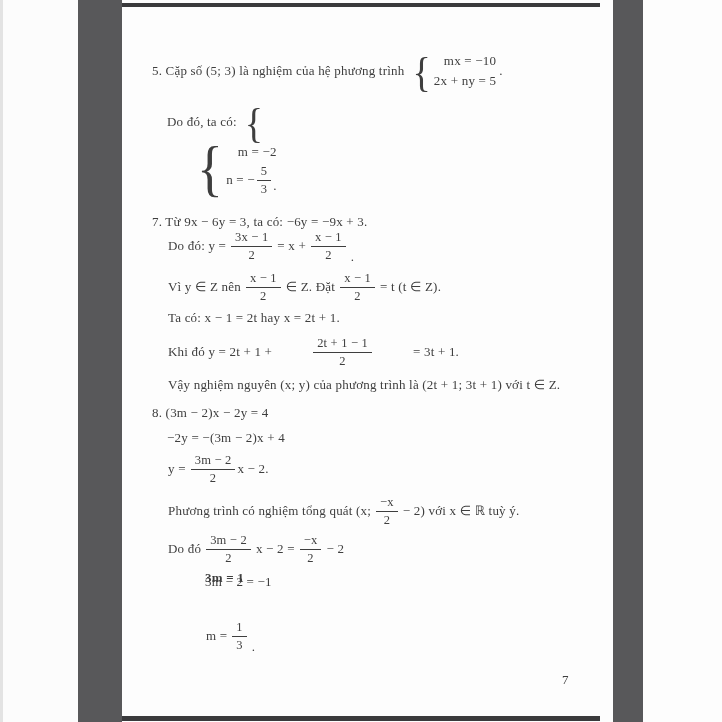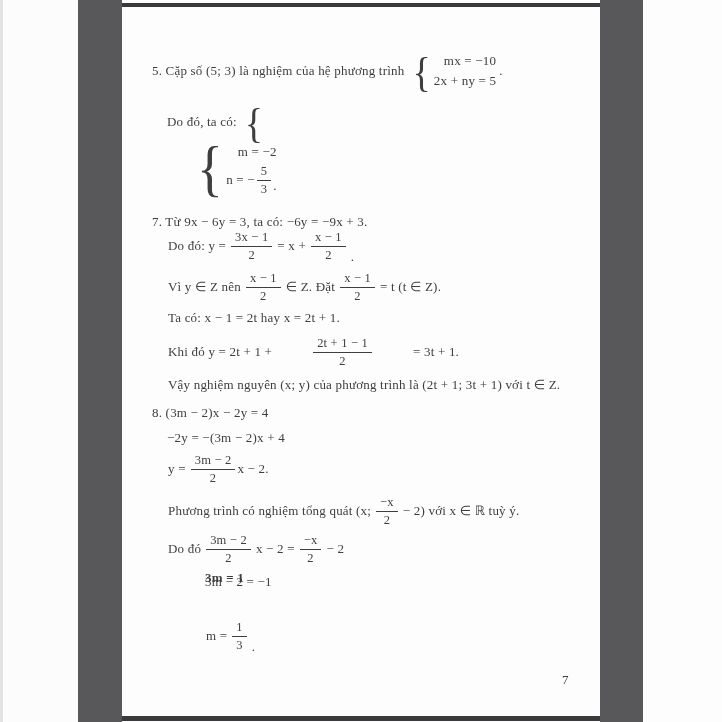--- a/index.html
+++ b/index.html
@@ -10,21 +10,21 @@
     overflow:hidden;
   }
   .stage{position:relative;width:722px;height:722px;background:#fafafa;}
   .edge-hairline{position:absolute;left:0;top:0;width:3px;height:722px;background:#e3e3e3;}
   .strip{position:absolute;top:0;height:722px;background:#fcfcfc;}
   .strip.left{left:0;width:78px;}
   .strip.right{left:643px;width:79px;background:#fdfdfd;}
   .bar{position:absolute;top:0;height:722px;background:#58585a;}
   .bar.left{left:78px;width:44px;}
   .bar.right{left:600px;width:43px;}
-  .page{position:absolute;left:122px;top:0;width:478px;height:722px;background:#fdfdfd;}
+  .page{position:absolute;left:122px;top:0;width:478px;height:722px;background:#fdfdfd;padding-left:13px;}
   .rule{position:absolute;left:0;width:478px;background:#3a3a3c;}
   .rule.top{top:3px;height:4px;}
   .rule.bottom{top:716px;height:5px;}
 
   .line{
     position:absolute;
     display:flex;align-items:center;
     white-space:nowrap;
     font-size:13px;color:#3e3e3e;
     letter-spacing:0.2px;

